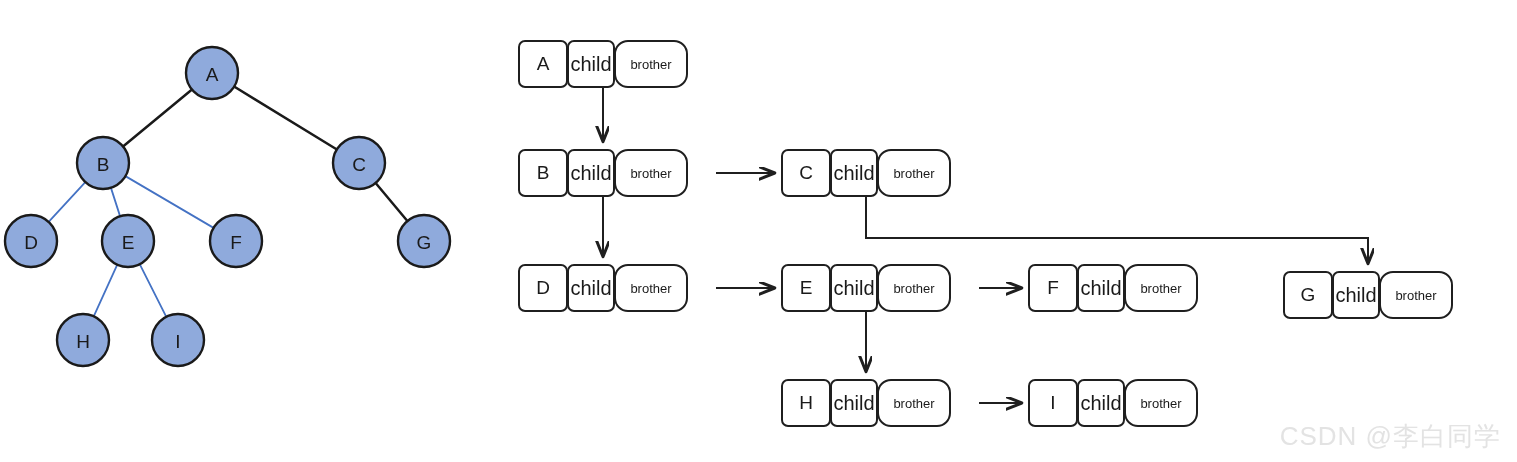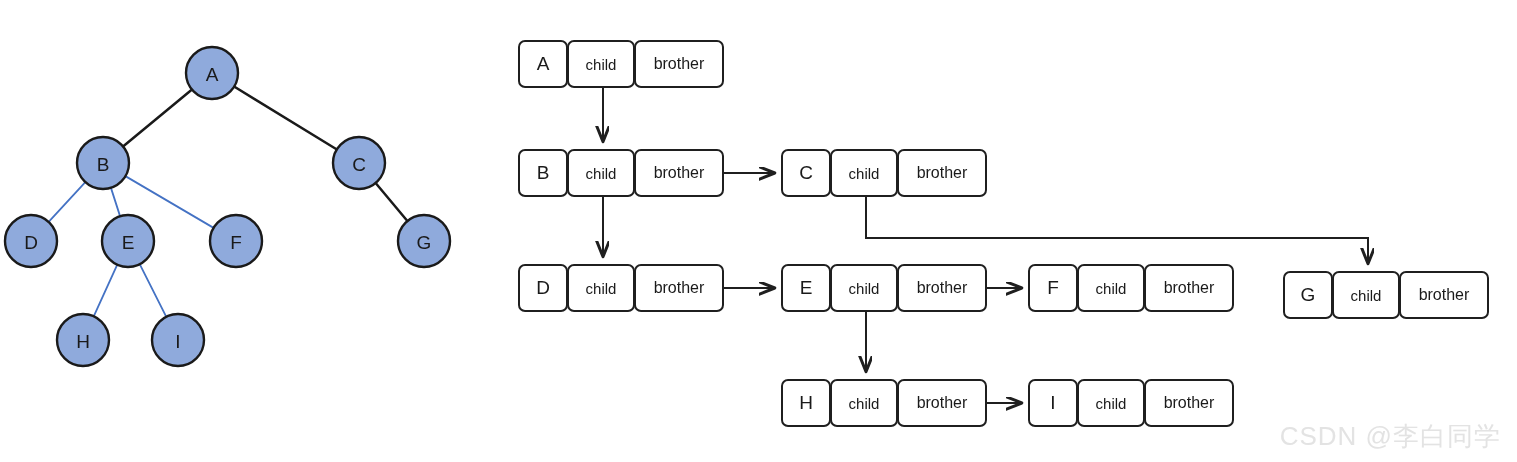--- a/index.html
+++ b/index.html
@@ -48,28 +48,29 @@
     font-family: "Liberation Sans", sans-serif;
     color: #1a1a1a;
     box-sizing: border-box;
     height: 48px;
   }
   .cell-key {
     width: 50px;
     font-size: 19px;
   }
   .cell-child {
-    width: 68px;
-    font-size: 15px;
+    width: 48px;
+    font-size: 20px;
     margin-left: -1px;
   }
   .cell-brother {
-    width: 90px;
-    font-size: 16px;
+    width: 74px;
+    font-size: 13px;
     margin-left: -1px;
+    border-radius: 14px;
   }
   
   #watermark {
     position: absolute;
     right: 16px;
     bottom: 8px;
     font-family: Liberation Sans, sans-serif;
     font-size: 26px;
     color: #e3e3e3;
     letter-spacing: 1px;

